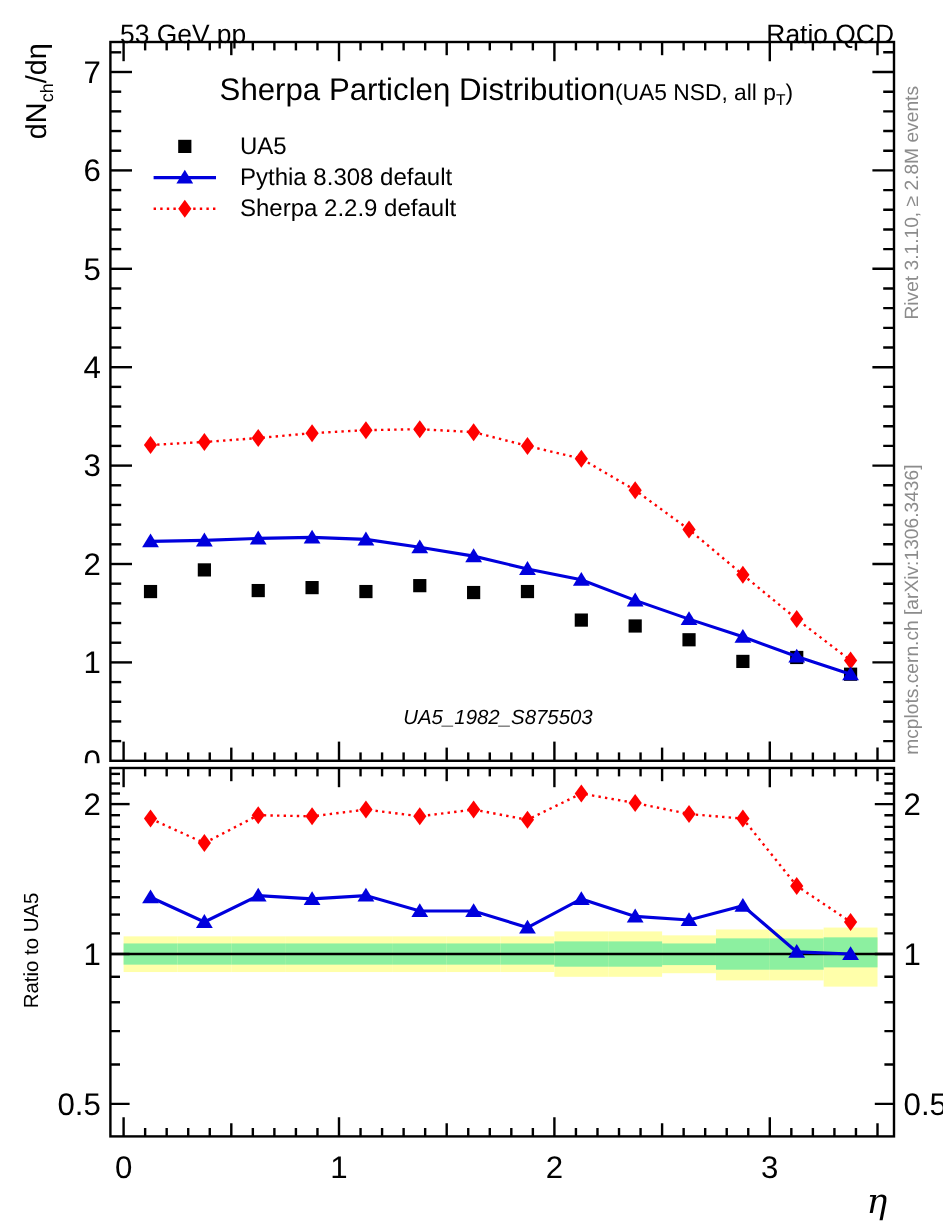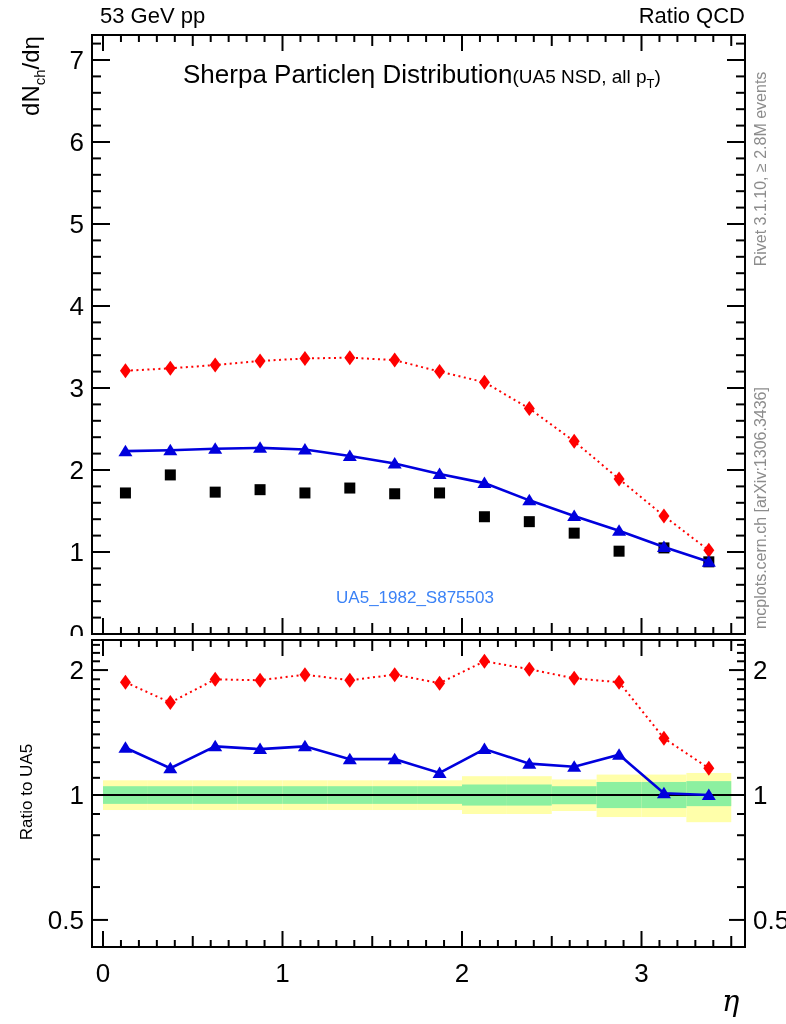--- a/index.html
+++ b/index.html
@@ -1,20 +1,20 @@
 <!DOCTYPE html>
 <html><head>
 <meta charset="utf-8">
 <style>
   html,body{margin:0;padding:0;background:#fff;}
   #page{position:relative;width:786px;height:1024px;background:#fff;overflow:hidden;
         font-family:"Liberation Sans", sans-serif;color:#000;}
   #plot{position:absolute;left:0;top:0;}
   .ovl{position:absolute;white-space:nowrap;}
-  .hdr{font-size:22px;top:3px;text-align:center;}
+  .hdr{font-size:22px;top:16px;text-align:center;}
   #title-line{left:183px;top:59px;font-size:26px;}
   #title-paren{font-size:19px;}
   #title-paren sub{font-size:13px;}
   .rot{transform:rotate(-90deg);transform-origin:50% 50%;height:22px;line-height:22px;text-align:center;}
   #ylabel-main{left:-25px;top:65px;width:112px;font-size:24px;}
   #ylabel-main sub{font-size:15px;}
   #ratio-ylabel{left:-38px;top:781px;width:130px;font-size:17px;}
   #rivet-note{left:626px;top:158px;width:270px;font-size:16px;}
   #mcplots-note{left:633px;top:497px;width:256px;font-size:16px;}
   #watermark{left:290px;top:588px;width:250px;text-align:center;font-size:17px;}
@@ -419,22 +419,44 @@
       <text x="641.5" y="982" text-anchor="middle" class="tick">3</text>
     </svg>
 
   <div class="ovl hdr" style="left:100px">53 GeV pp</div>
   <div class="ovl hdr" style="right:41px">Ratio QCD</div>
 
   <div class="ovl" id="title-line"><span>Sherpa Particleη Distribution</span><span id="title-paren"><span>(UA5 NSD, all p</span><sub>T</sub><span>)</span></span></div>
 
   <div class="ovl rot" id="ylabel-main"><span>dN</span><sub>ch</sub><span>/dη</span></div>
 
-
-  <div class="ovl" id="watermark" style="color: #3b82f6;">UA5_1982_S875503</div>
+  <div id="legend">
+    <div class="lrow">
+      <svg viewBox="0 0 56 22">
+          <rect x="22.5" y="5.5" width="11" height="11" fill="#000000"></rect>
+        </svg>
+      <span class="llabel">UA5</span>
+    </div>
+    <div class="lrow">
+      <svg viewBox="0 0 56 22">
+          <line x1="2" y1="11" x2="54" y2="11" stroke="#0000dd" stroke-width="2.6"></line>
+          <path d="M 28 4.5 L 35 16 L 21 16 Z" fill="#0000dd"></path>
+        </svg>
+      <span class="llabel">Pythia 8.308 default</span>
+    </div>
+    <div class="lrow">
+      <svg viewBox="0 0 56 22">
+          <line x1="2" y1="11" x2="54" y2="11" stroke="#ff0000" stroke-width="2" stroke-dasharray="2 3.5"></line>
+          <path d="M 28 3.5 L 33.5 11 L 28 18.5 L 22.5 11 Z" fill="#ff0000"></path>
+        </svg>
+      <span class="llabel">Sherpa 2.2.9 default</span>
+    </div>
+  </div>
+
+  <div class="ovl" id="watermark" style="color: #000000; font-style: italic;">UA5_1982_S875503</div>
 
   <div class="ovl rot" id="rivet-note" style="color: rgb(140, 140, 140);">Rivet 3.1.10, ≥ 2.8M events</div>
   <div class="ovl rot" id="mcplots-note" style="color: rgb(140, 140, 140);">mcplots.cern.ch [arXiv:1306.3436]</div>
 
   <div class="ovl rot" id="ratio-ylabel">Ratio to UA5</div>
 
   <div class="ovl" id="xlabel">η</div>
 
 </div>
 

